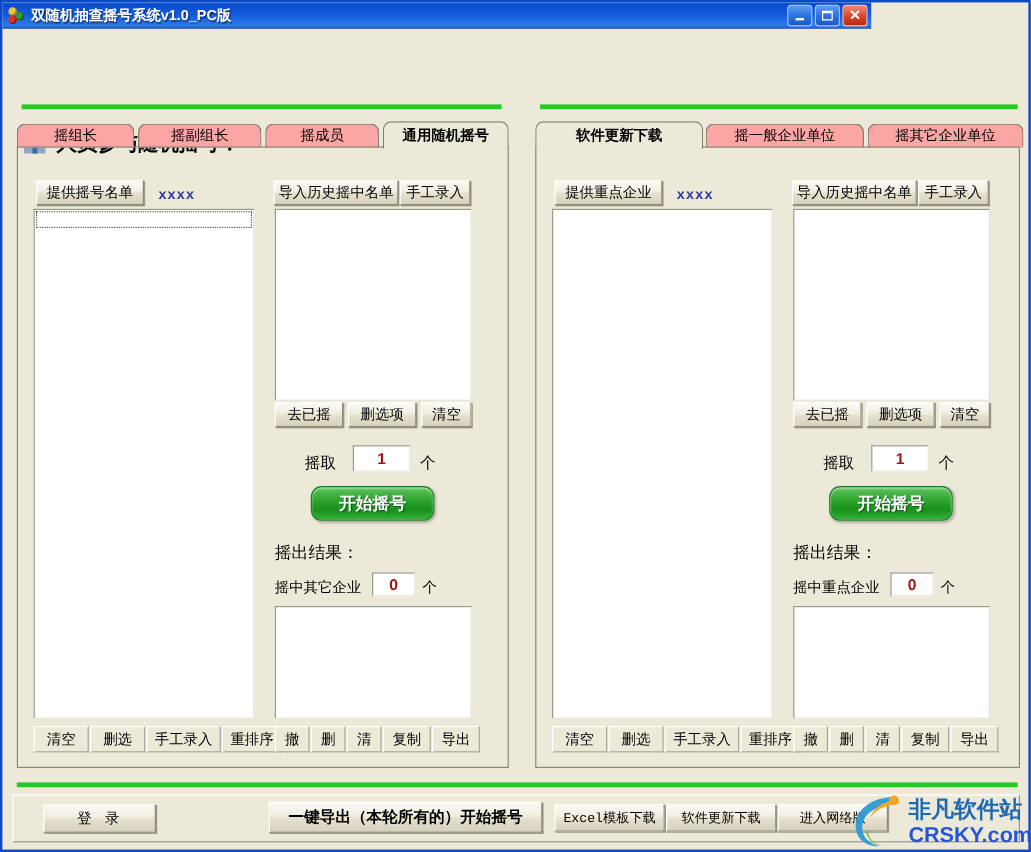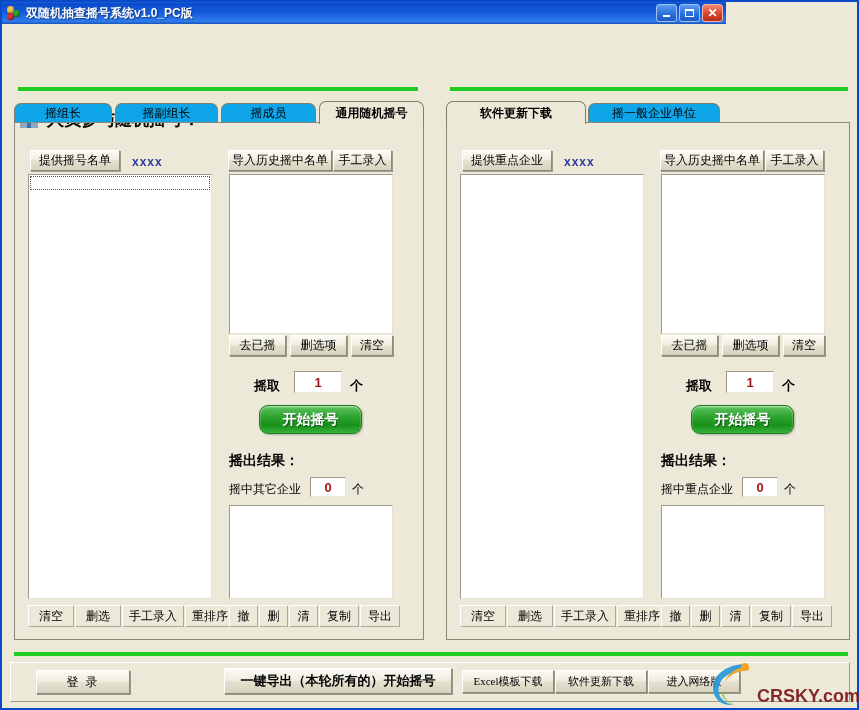--- a/index.html
+++ b/index.html
@@ -73,36 +73,36 @@
   .tabstrip { position:absolute; height:23px; }
   .tab {
     position:absolute; top:0; height:22px; box-sizing:border-box;
     background:#ECE9D8;
     border:1px solid #7F7F6E; border-bottom:none;
     border-radius:7px 7px 0 0;
     display:flex; align-items:center; justify-content:center;
     font-size:12px; color:#000; white-space:nowrap;
     font-family:"Liberation Sans", sans-serif;
   }
-  .tab.inactive { top:2px; height:20px; background:#0ea5e9; }
+  .tab.inactive { top:2px; height:20px; background:#fca5a5; }
   .tab.active { font-weight:bold; background:#ECE9D8; z-index:5; height:23px; }
   .panel-outline {
     position:absolute; box-sizing:border-box;
     border:1px solid #8A8878; background:transparent;
   }
   
   .btn {
     box-sizing:border-box;
     background:linear-gradient(to bottom,#FBFAF5 0%,#F0EDE0 45%,#E4E0CE 55%,#D6D2BE 100%);
     border:1px solid #8C8A78;
     border-top-color:#FFFFFF; border-left-color:#FFFFFF;
     box-shadow: 1px 1px 0 #9C9A8A;
     display:flex; align-items:center; justify-content:center;
     font-size:12px; color:#000; white-space:nowrap; cursor:default;
-    font-family:Liberation Serif, serif;
+    font-family:Liberation Mono, monospace;
   }
   .flatbtn {
     box-sizing:border-box;
     background:#ECE9D8;
     border:1px solid #ACA899;
     border-top-color:#FFFFFF; border-left-color:#FFFFFF;
     display:flex; align-items:center; justify-content:center;
     font-size:12px; color:#000; white-space:nowrap;
     font-family:"Liberation Sans", sans-serif;
   }
@@ -130,21 +130,21 @@
     border:1px solid #9C9A8A;
     border-right-color:#E8E5D6; border-bottom-color:#E8E5D6;
     display:flex; align-items:center; justify-content:center;
     font-size:13px; color:#A31515; font-weight:bold;
     font-family:"Liberation Sans", sans-serif;
   }
   .lbl {
     position:absolute; font-size:13px; color:#000; white-space:nowrap;
     font-family:"Liberation Sans", sans-serif;
   }
-  .lbl.bold { font-weight:bold;text-align:center; }
+  .lbl.bold { font-weight:normal;text-align:center; }
   .lbl.small { font-size:12px; }
   
   .greenbtn {
     position:absolute; box-sizing:border-box;
     border-radius:9px;
     background:linear-gradient(to bottom,#5FC35F 0%,#2FA52F 40%,#18901B 70%,#35B23A 100%);
     border:1px solid #1C7C22;
     box-shadow: inset 0 1px 2px rgba(255,255,255,0.6), 1px 1px 2px rgba(0,0,0,0.25);
     display:flex; align-items:center; justify-content:center;
     color:#FFFFFF; font-size:14px; font-weight:bold;
@@ -161,21 +161,21 @@
   .watermark {
     position:absolute; right:2px; top:654px; width:150px; height:56px;
     pointer-events:none; opacity:0.95;
   }
   .wm-text1 {
     position:absolute; left:52px; top:6px; font-size:19px; font-weight:bold;
     color:#1663B0; font-family:"Liberation Sans", sans-serif; white-space:nowrap;
   }
   .wm-text2 {
     position:absolute; left:52px; top:30px; font-size:18px; font-weight:bold;
-    color:#7f1d1d; font-family:"Liberation Sans", sans-serif; white-space:nowrap;
+    color:#1d4ed8; font-family:"Liberation Sans", sans-serif; white-space:nowrap;
   }
   .wm-swirl { position:absolute; left:2px; top:2px; width:50px; height:50px; }
 </style>
 </head>
 <body>
 
 <div class="window">
 
   <div class="titlebar">
     <div class="title-icon">
@@ -252,20 +252,21 @@
   <div class="flatbtn" style="position:absolute; left:257px; top:603px; width:29px; height:22px;">删</div>
   <div class="flatbtn" style="position:absolute; left:287px; top:603px; width:29px; height:22px;">清</div>
   <div class="flatbtn" style="position:absolute; left:317px; top:603px; width:40px; height:22px;">复制</div>
   <div class="flatbtn" style="position:absolute; left:358px; top:603px; width:40px; height:22px;">导出</div>
 
   <div class="greenline" style="left:448px; top:85px; width:398px;"></div>
 
   <div class="tabstrip" style="left:444px; top:99px; width:404px;">
     <div class="tab active" style="left:0px;   width:140px;">软件更新下载</div>
     <div class="tab inactive" style="left:142px; width:132px;">摇一般企业单位</div>
+    <div class="tab inactive" style="left:277px; width:130px;">摇其它企业单位</div>
   </div>
 
   <div class="panel-outline" style="left:444px; top:120px; width:404px; height:518px;"></div>
 
   <div class="btn" style="position:absolute; left:460px; top:148px; width:90px; height:21px;">提供重点企业</div>
   <div class="linktext" style="left:562px; top:153px;">xxxx</div>
   <div class="listbox" style="left:458px; top:172px; width:184px; height:425px;"></div>
 
   <div class="btn" style="position:absolute; left:658px; top:148px; width:104px; height:21px;">导入历史摇中名单</div>
   <div class="btn" style="position:absolute; left:763px; top:148px; width:59px; height:21px;">手工录入</div>
@@ -309,16 +310,17 @@
   <div class="btn" style="position:absolute; left:553px; top:668px; width:92px; height:23px; font-size:11px;">软件更新下载</div>
   <div class="btn" style="position:absolute; left:646px; top:668px; width:92px; height:23px; font-size:11px;">进入网络版</div>
 
   <div class="watermark">
     <svg class="wm-swirl" viewBox="0 0 50 50">
       <path d="M40 6 C18 6 6 18 6 30 C6 42 16 48 26 47 C14 44 10 36 12 28 C14 19 24 13 40 12 Z" fill="#2E9BD6"></path>
       <path d="M41 8 C28 10 20 16 18 24 C22 17 30 13 42 12 Z" fill="#F0A31E"></path>
       <path d="M14 34 C16 42 22 46 28 47 C20 44 17 40 16 34 Z" fill="#7FBF3F"></path>
       <circle cx="38" cy="9" r="4" fill="#F0A31E"></circle>
     </svg>
+    <div class="wm-text1">非凡软件站</div>
     <div class="wm-text2">CRSKY.com</div>
   </div>
 
 </div>
 
 </body></html>

